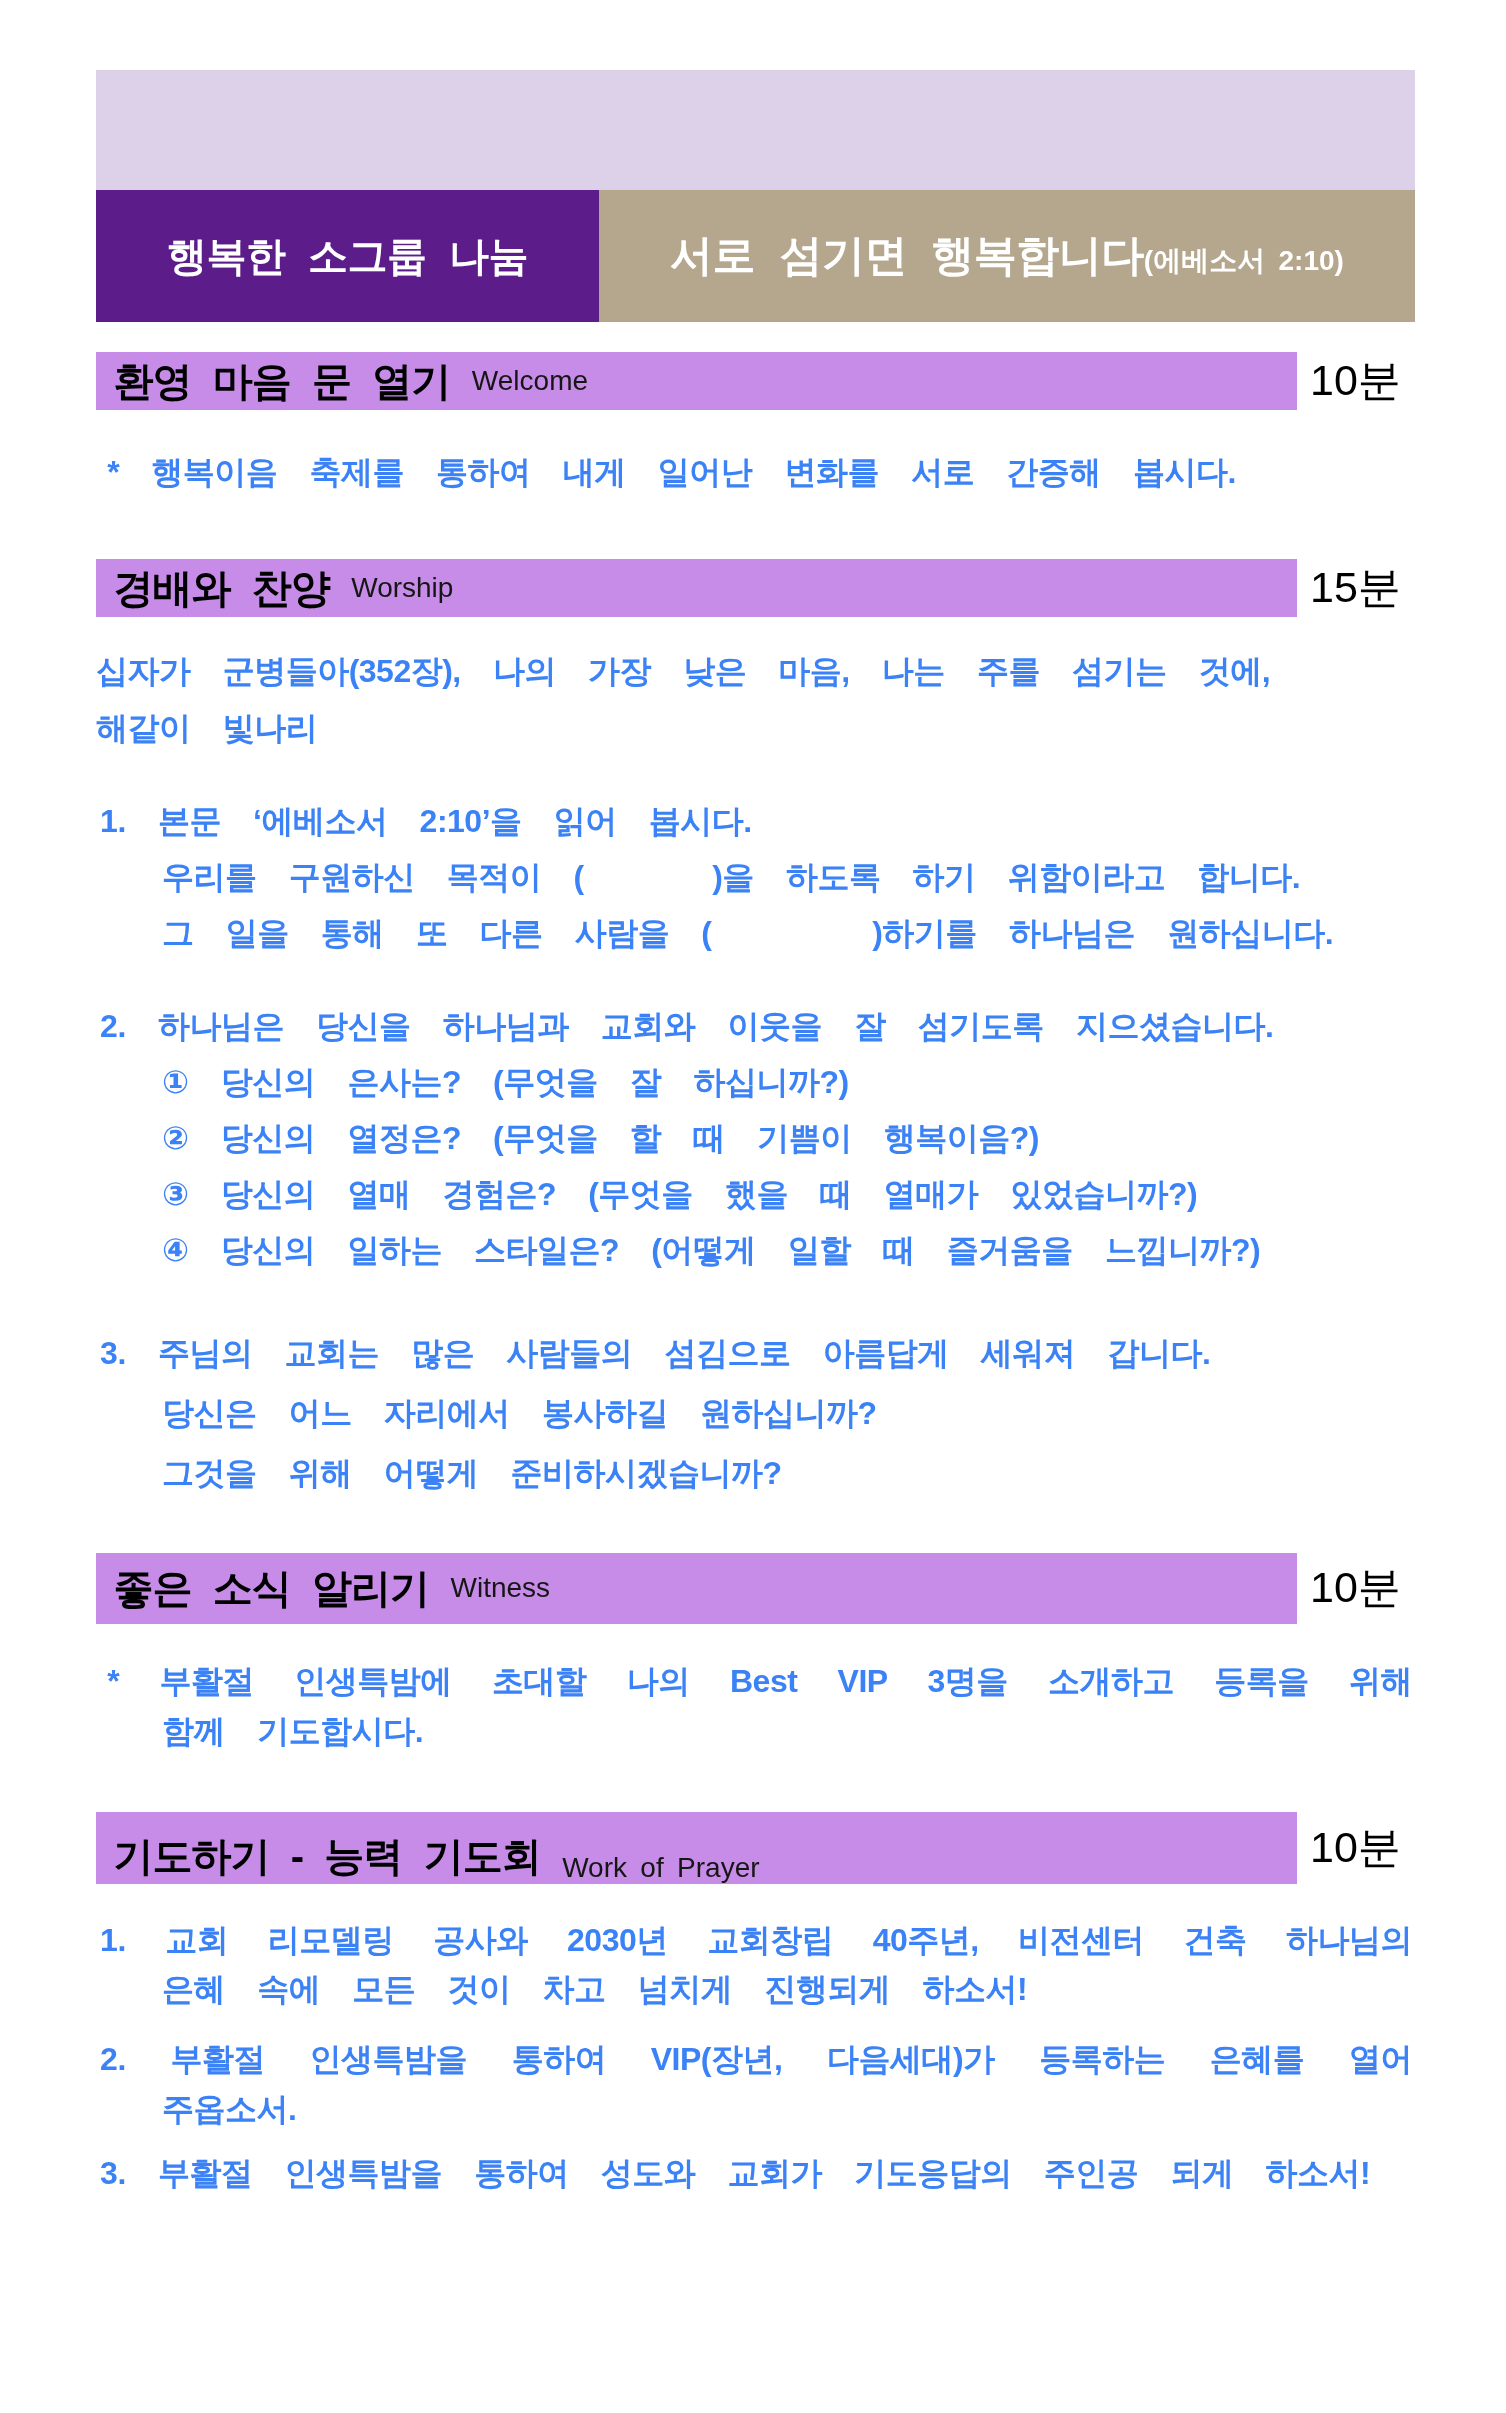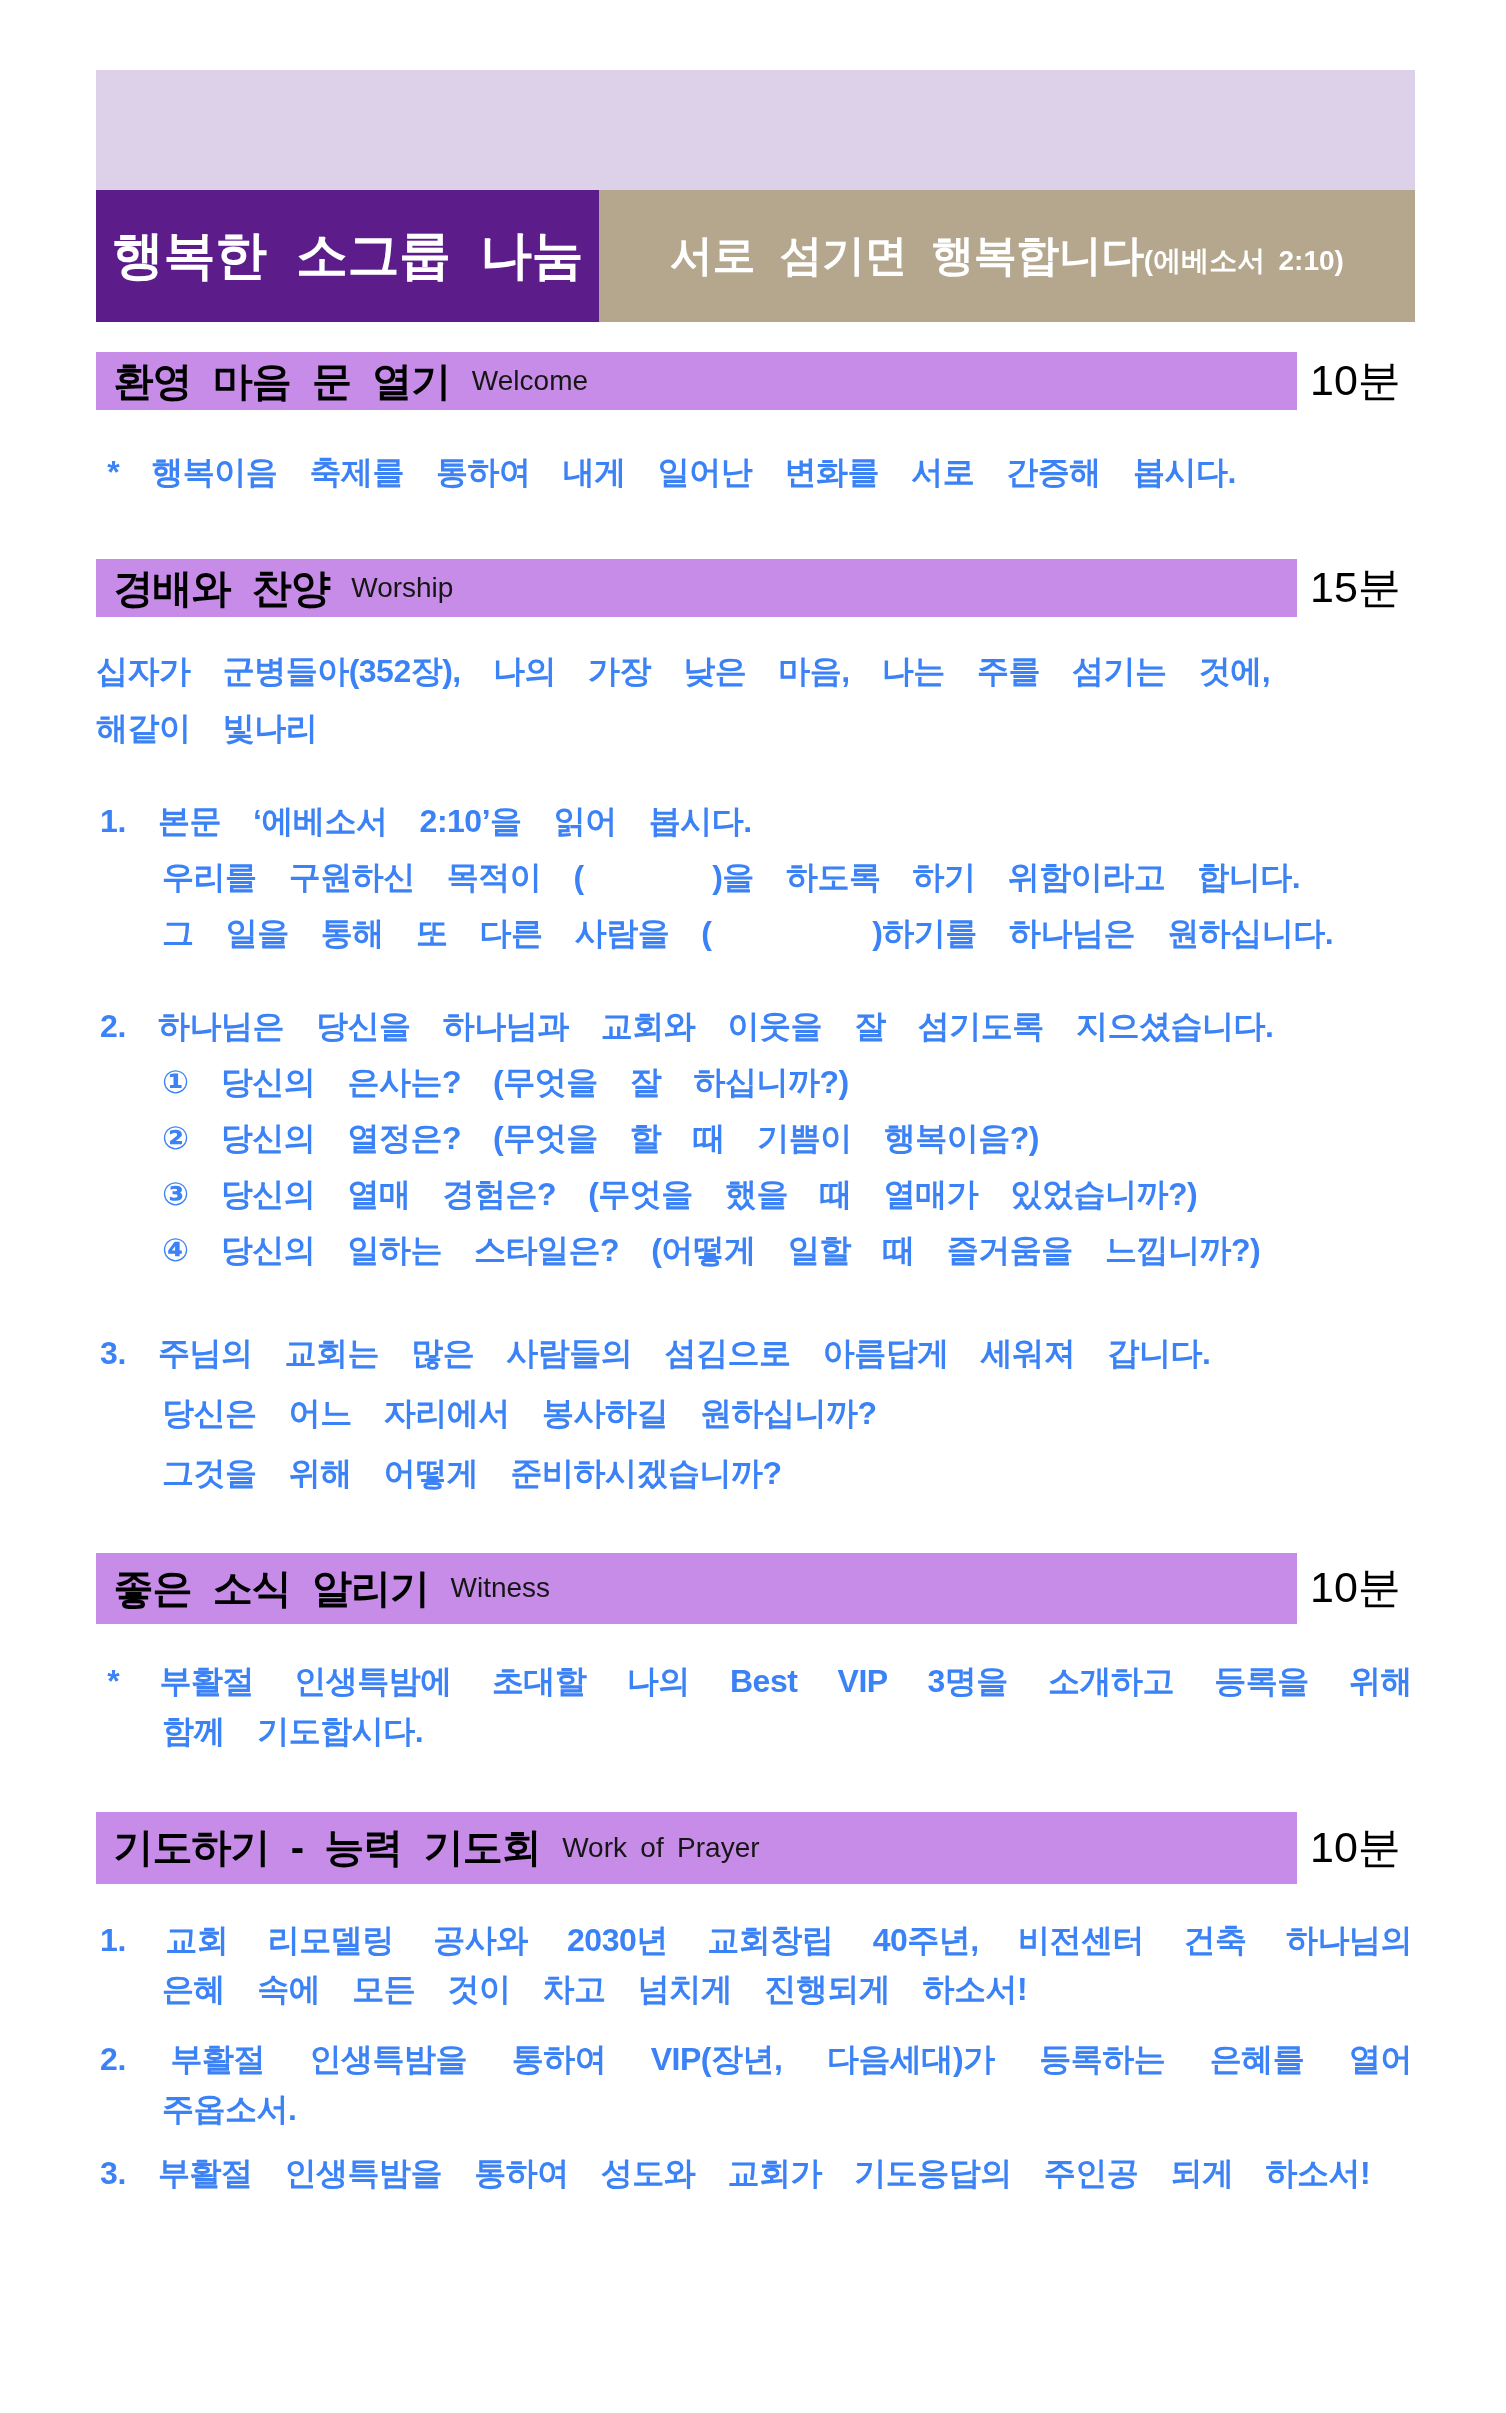--- a/index.html
+++ b/index.html
@@ -15,42 +15,42 @@
 
   
   .top-band{margin-top:70px;height:120px;background:#dcd1e8;}
 
   
   .header-row{display:flex;height:132px;}
   .brand-block{
     width:503px;background:#5c1c89;color:#fff;
     display:flex;align-items:center;justify-content:center;
   }
-  .brand-title{font-size:52px;font-weight:bold;word-spacing:0.30em;letter-spacing:-0.5px;}
+  .brand-title{font-size:40px;font-weight:bold;word-spacing:0.30em;letter-spacing:-0.5px;}
   .verse-block{
     flex:1;background:#b4a78d;color:#fff;
     display:flex;flex-direction:row;align-items:center;justify-content:center;
   }
   .verse-title{font-size:43px;font-weight:bold;word-spacing:0.30em;letter-spacing:-0.5px;}
   .verse-ref{font-size:28px;font-weight:bold;margin-top:9.2px;word-spacing:0.2em;}
 
   
   .bar-row{display:flex;width:1316px;}
   .bar{
     width:1201px;background:#c78ce8;
     display:flex;align-items:center;
     padding-left:17.4px;box-sizing:border-box;
   }
   .bar-ko{font-size:40px;font-weight:bold;color:#000;word-spacing:0.28em;letter-spacing:-1px;white-space:pre;}
   .bar-en{font-size:28px;font-weight:300;color:#161616;margin-left:21.5px;letter-spacing:0px;word-spacing:0.2em;}
   .duration{
     flex:1;display:flex;align-items:center;justify-content:flex-end;
     padding-right:11.2px;font-size:43px;font-weight:500;color:#000;
   }
-  .h136{height:58px;} .h139{height:71px;} .h140{height:72px;}
+  .h136{height:58px;} .h139{height:71px;} .h140{height:72px;align-items:flex-end;}
 
   
   .body{width:1316px;font-size:32px;font-weight:600;color:#3b82f6;word-spacing:0.24em;letter-spacing:-0.5px;}
   .line{white-space:pre-wrap;}
   .ind1{padding-left:66px;}
   .fill{white-space:normal;text-align:justify;text-align-last:justify;}
 
   .welcome-body{margin-top:34px;line-height:56px;}
   .worship-body{margin-top:25.5px;line-height:57px;}
   .word-body{margin-top:36px;line-height:56px;}

